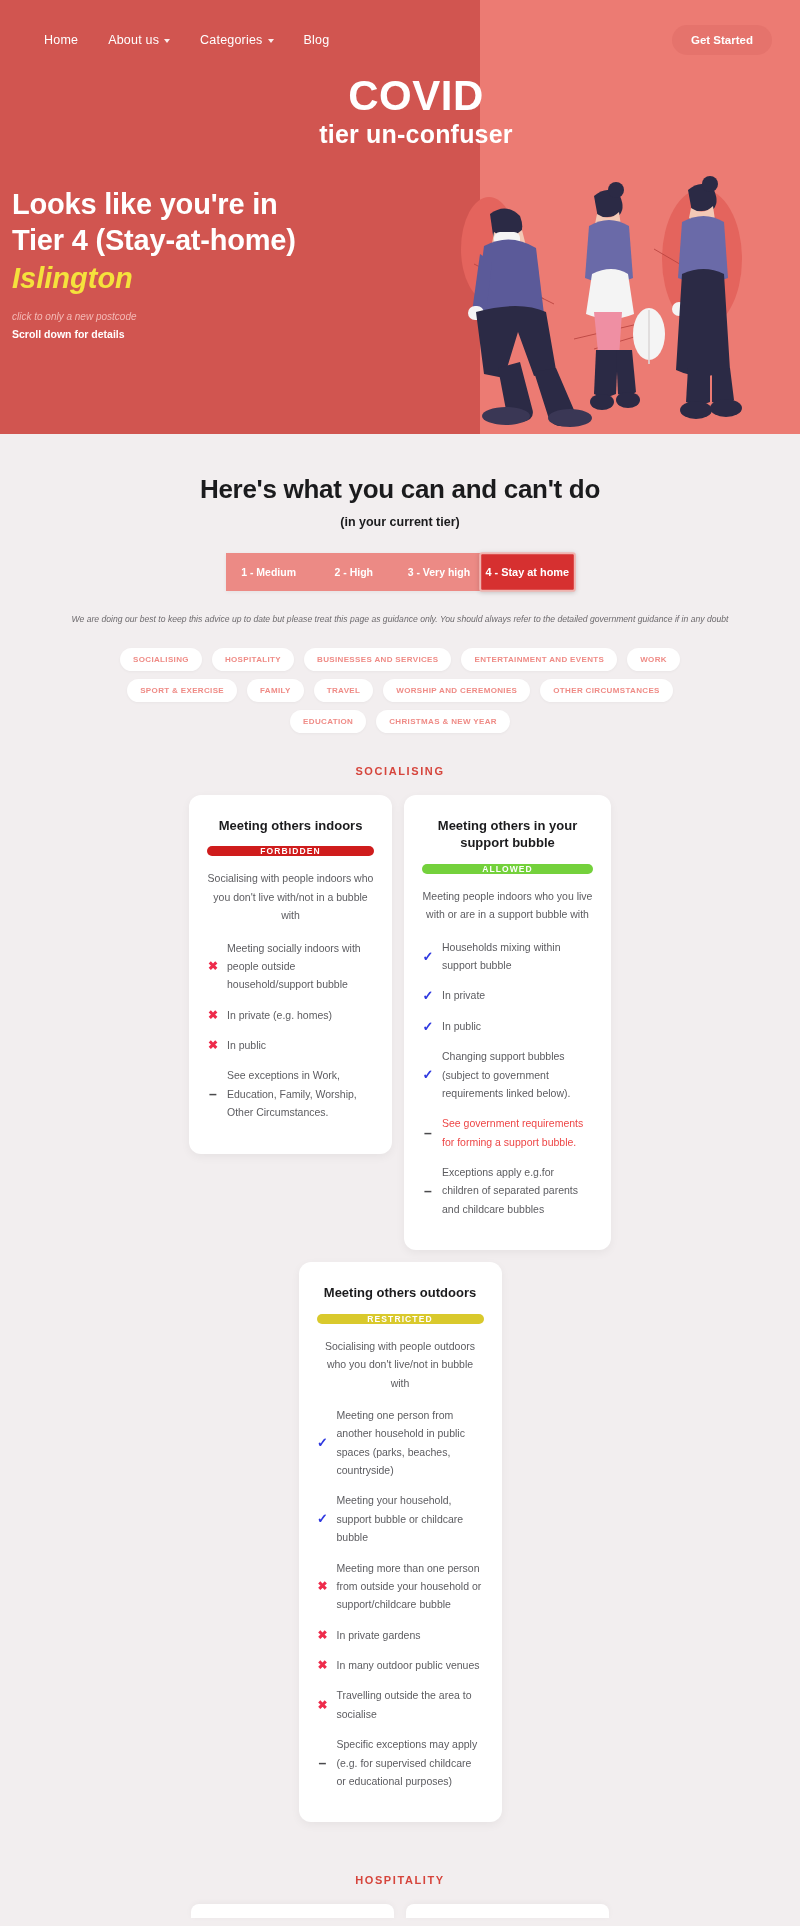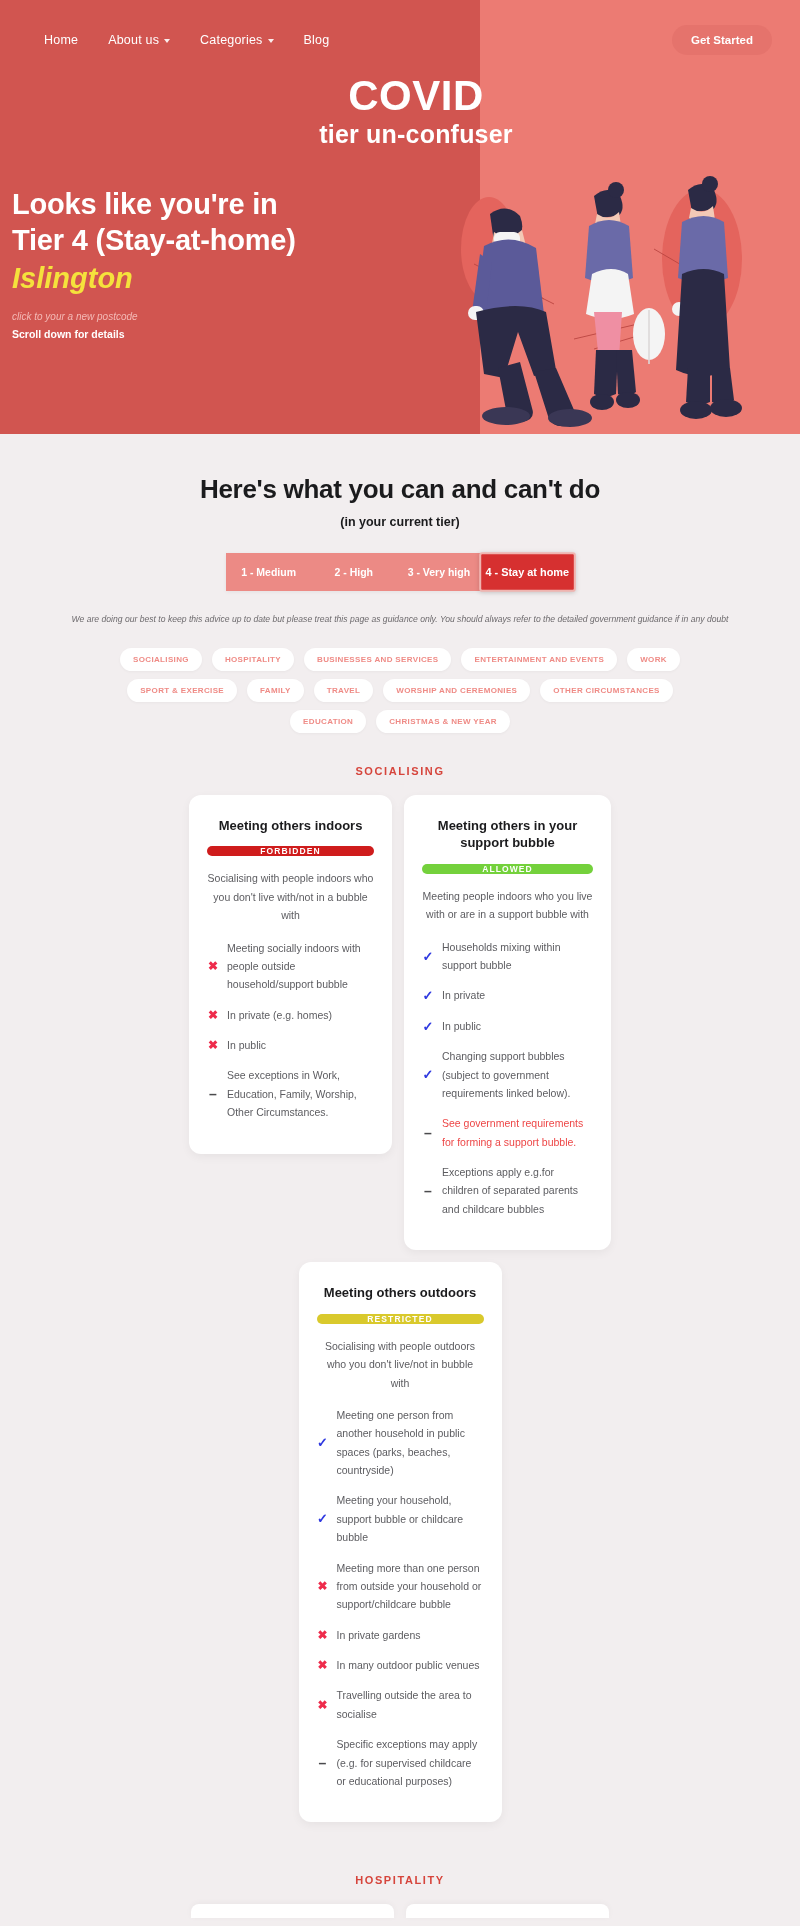--- a/index.html
+++ b/index.html
@@ -349,21 +349,21 @@
   </nav>
 
   <div class="brand">
     <div class="brand-top">COVID</div>
     <div class="brand-sub">tier un-confuser</div>
   </div>
 
   <div class="hero-copy">
     <div class="hero-title">Looks like you're in Tier 4 (Stay-at-home)</div>
     <div class="hero-place">Islington</div>
-    <div class="hero-hint">click to your a new postcode</div>
+    <div class="hero-hint">click to only a new postcode</div>
     <div class="hero-scroll">Scroll down for details</div>
   </div>
 
   <svg class="illus" viewBox="0 0 320 280">
     <ellipse cx="258" cy="105" rx="40" ry="70" fill="#e4645d"></ellipse>
     <ellipse cx="45" cy="95" rx="28" ry="52" fill="#e4645d"></ellipse>
 
     <g stroke="#b8433f" stroke-width="1" fill="none" opacity=".85">
       <path d="M30 110 L110 150"></path>
         <path d="M60 120 L100 145"></path>

